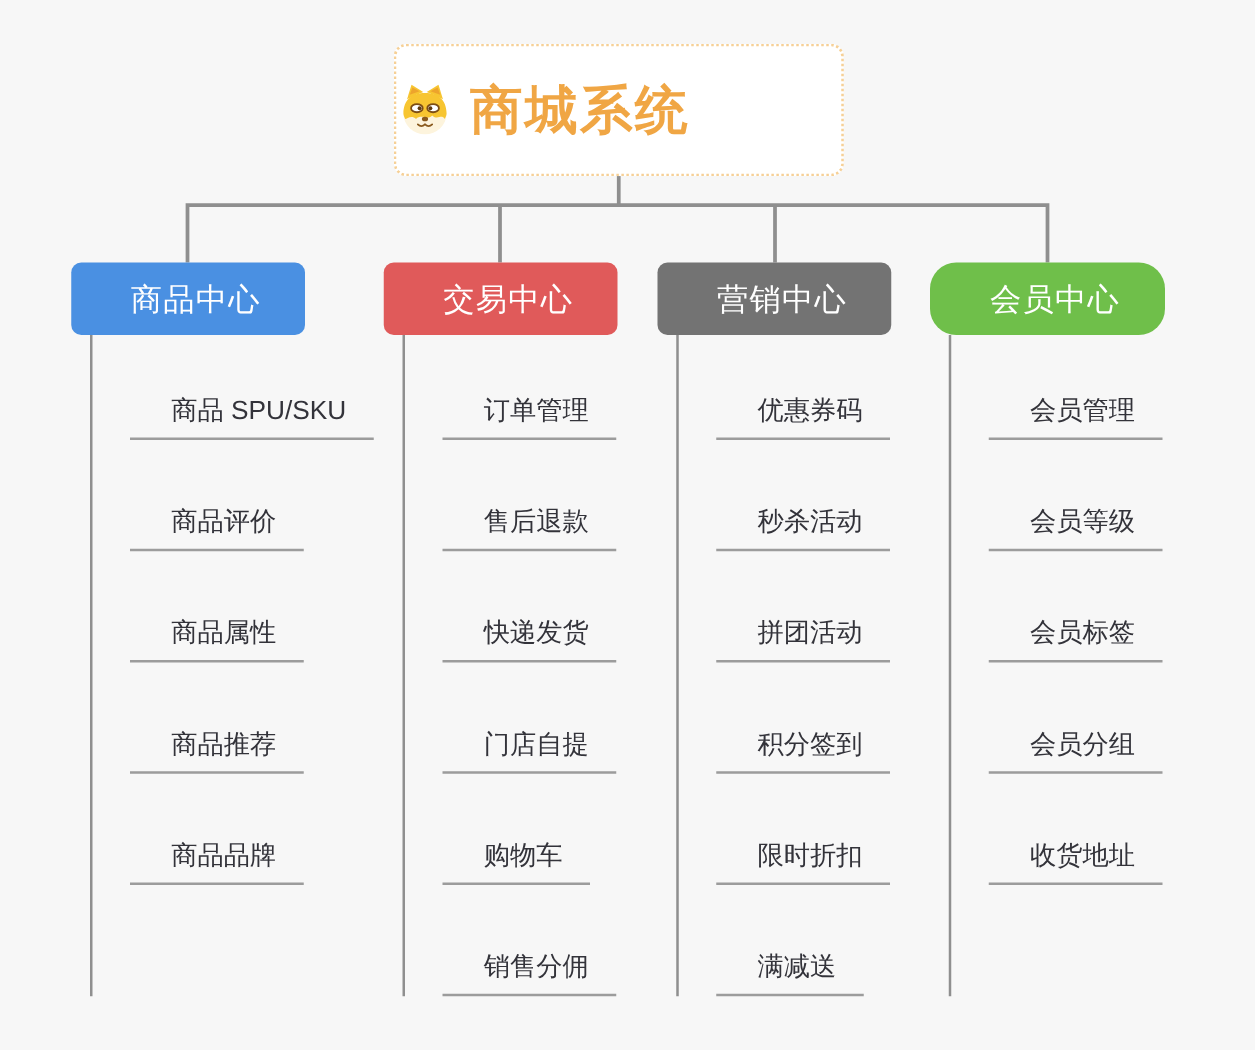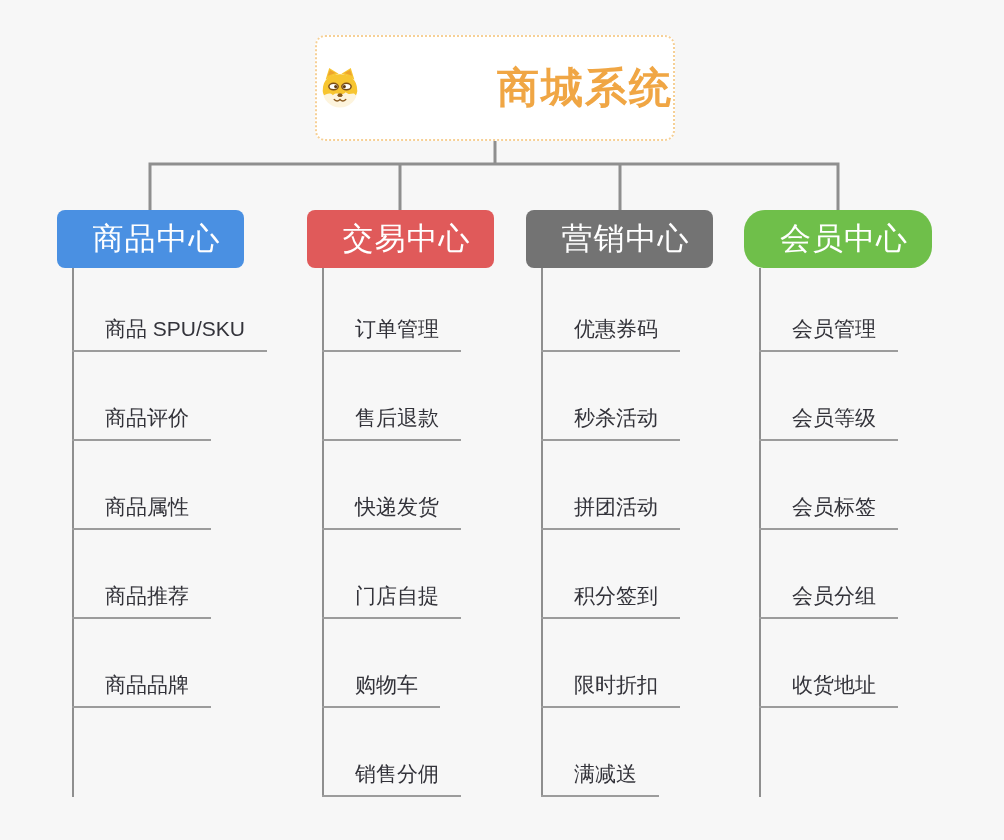--- a/index.html
+++ b/index.html
@@ -13,39 +13,39 @@
     font-family:"Liberation Sans","DejaVu Sans",sans-serif;
   }
   .canvas{position:relative;width:1004px;height:840px;background:var(--bg);}
   .connectors{position:absolute;left:0;top:0;width:1004px;height:840px;pointer-events:none;}
   .connectors path{stroke:var(--connector);stroke-width:3;fill:none;}
 
   
   .root-node{
     position:absolute;left:315px;top:35px;width:360px;height:106px;
     background:#ffffff;border:2px dotted var(--root-border);border-radius:10px;
-    display:flex;align-items:center;justify-content:space-between;gap:13px;
+    display:flex;align-items:center;justify-content:flex-start;gap:13px;
     cursor:pointer;
   }
   .root-title{
     color:var(--root-text);font-size:42px;font-weight:bold;letter-spacing:2px;
     line-height:1;white-space:nowrap;
   }
   .dog{display:inline-flex;}
 
   
   .branch{position:absolute;top:210px;height:610px;}
   .branch-node{
     position:absolute;left:0;top:0;width:100%;height:58px;border-radius:8px;
     display:flex;align-items:center;justify-content:center;cursor:pointer;
   }
-  .branch-label{color:#ffffff;font-size:31px;letter-spacing:1px;white-space:nowrap;margin-left:12px;}
+  .branch-label{color:#ffffff;font-size:25px;letter-spacing:1px;white-space:nowrap;margin-left:12px;}
   .trunk{position:absolute;left:15px;top:58px;width:2px;height:529px;background:var(--connector);}
   .children{position:absolute;left:15px;top:58px;}
-  .child-item{display:flex;align-items:flex-end;height:89px;cursor:pointer;}
+  .child-item{display:flex;align-items:flex-end;height:89px;cursor:pointer;margin-left:32px;}
   .child-item:first-child{height:84px;}
   .child-label{
     display:inline-block;border-bottom:2px solid var(--underline);
     padding:0 22px 9px 33px;font-size:21px;color:var(--topic-text);
     line-height:1.2;white-space:nowrap;
   }
 </style>
 </head>
 <body>
 

